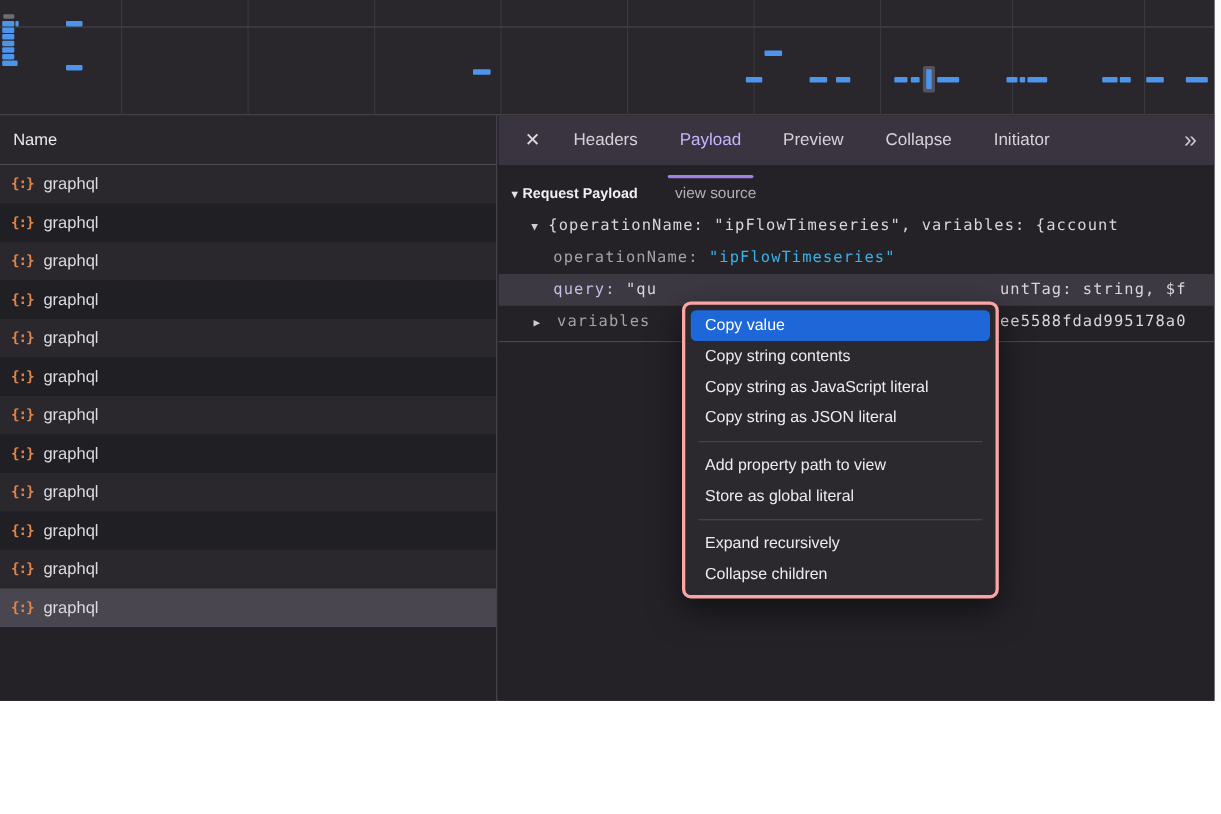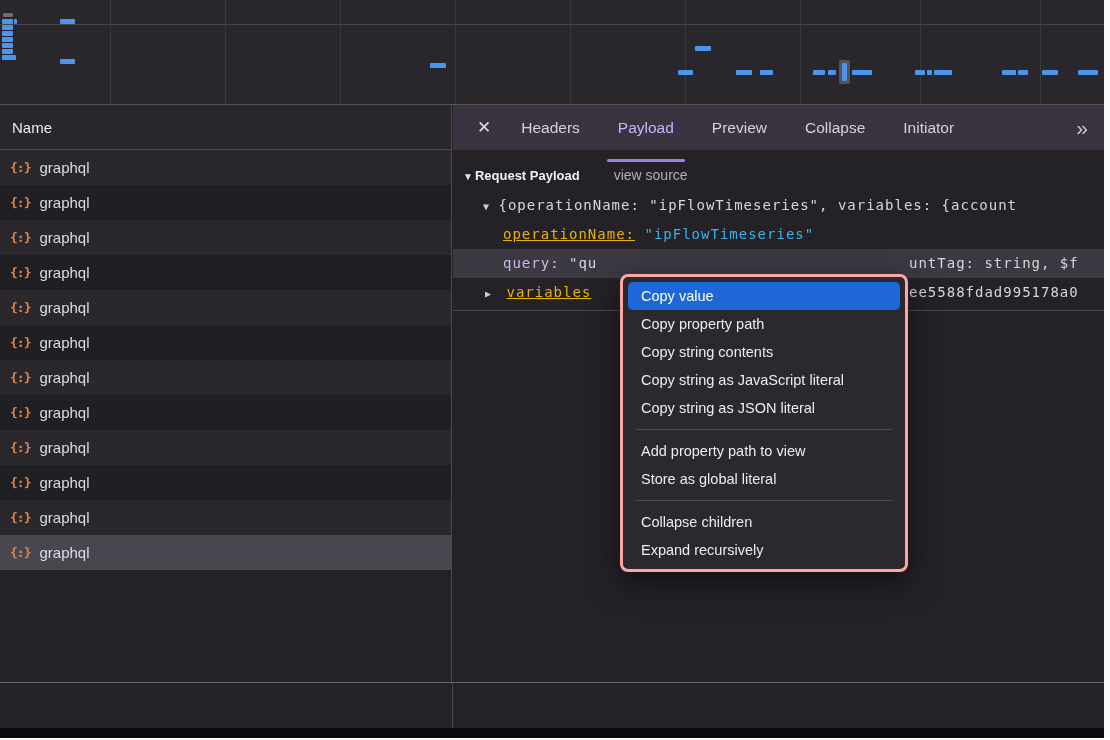--- a/index.html
+++ b/index.html
@@ -1,17 +1,17 @@
 <!DOCTYPE html>
 <html><head>
 <meta charset="utf-8">
 <style>
   * { margin:0; padding:0; box-sizing:border-box; }
   body { background:#ffffff; }
-  .stage { position:relative; width:1110px; height:738px; background:#fbfafb;
+  .stage { position:relative; width:1110px; height:637px; background:#fbfafb;
            font-family:"Liberation Sans", sans-serif; overflow:hidden; }
   .window { position:absolute; left:0; top:0; width:1104px; height:740px; background:#242227; }
 
   
   .overview { position:absolute; left:0; top:0; width:1104px; height:105px;
               background:#29272c; border-bottom:1px solid #55545a; }
   .ov-grid { position:absolute; top:0; bottom:0; width:1px; background:#3a393e; }
   .ov-hline { position:absolute; left:0; right:0; top:24px; height:1px; background:#48474d; }
   .ov-bar { position:absolute; height:5px; background:#4d95ec; border-radius:1px; }
   .ov-gray { position:absolute; height:4px; background:#6f6e73; border-radius:1px; }
@@ -49,21 +49,21 @@
   .sec-tri { font-size:10px; color:#e6e4e8; margin-right:2px; }
   .sec-title { font-size:13px; font-weight:bold; color:#f2f0f4;text-align:right; }
   .view-source { margin-left:34px; font-size:14px; color:#b2afb5; }
   .tree { font-family:"DejaVu Sans Mono", monospace; font-size:14px; letter-spacing:1px;
           color:#d9d6db; }
   .trow { height:29px; line-height:29px; white-space:nowrap; overflow:hidden; position:relative; }
   .trow .tri { display:inline-block; font-size:10px; color:#cfccd2; letter-spacing:0; }
   .ind1 { margin-left:30px; }
   .ind2 { padding-left:50px; }
   .trow.sel { background:#3c3943; }
-  .k { color:#eab308;text-decoration:underline; }
+  .k { color:#a3a3a3; }
   .k-dim { color:#c9bce6; }
   .s { color:#38b2ea; }
   .g { color:#d9d6db; }
   .frag { position:absolute; left:456px; top:0; }
   .tree-border { height:1px; background:#49484d; margin-top:3px; }
 
   
   .bottom-sep { position:absolute; left:0; top:682px; width:1104px; height:1px; background:#6a696e; }
   .divider-ext { position:absolute; left:452px; top:683px; width:1px; height:45px; background:#4a4950; }
   .black-bar { position:absolute; left:0; top:728px; width:1104px; height:12px; background:#0b0a0d; }
@@ -218,24 +218,23 @@
       </div>
     </div>
 
     <div class="bottom-sep"></div>
     <div class="divider-ext"></div>
     <div class="black-bar"></div>
   </div>
 
   <div class="context-menu" id="context-menu">
       <div class="mi hl">Copy value</div>
-      <div class="mi">Copy property path</div>
       <div class="mi">Copy string contents</div>
       <div class="mi">Copy string as JavaScript literal</div>
       <div class="mi">Copy string as JSON literal</div>
       <div class="msep"></div>
       <div class="mi">Add property path to view</div>
       <div class="mi">Store as global literal</div>
       <div class="msep"></div>
+      <div class="mi">Expand recursively</div>
       <div class="mi">Collapse children</div>
-      <div class="mi">Expand recursively</div>
     </div>
 </div>
 
 </body></html>

